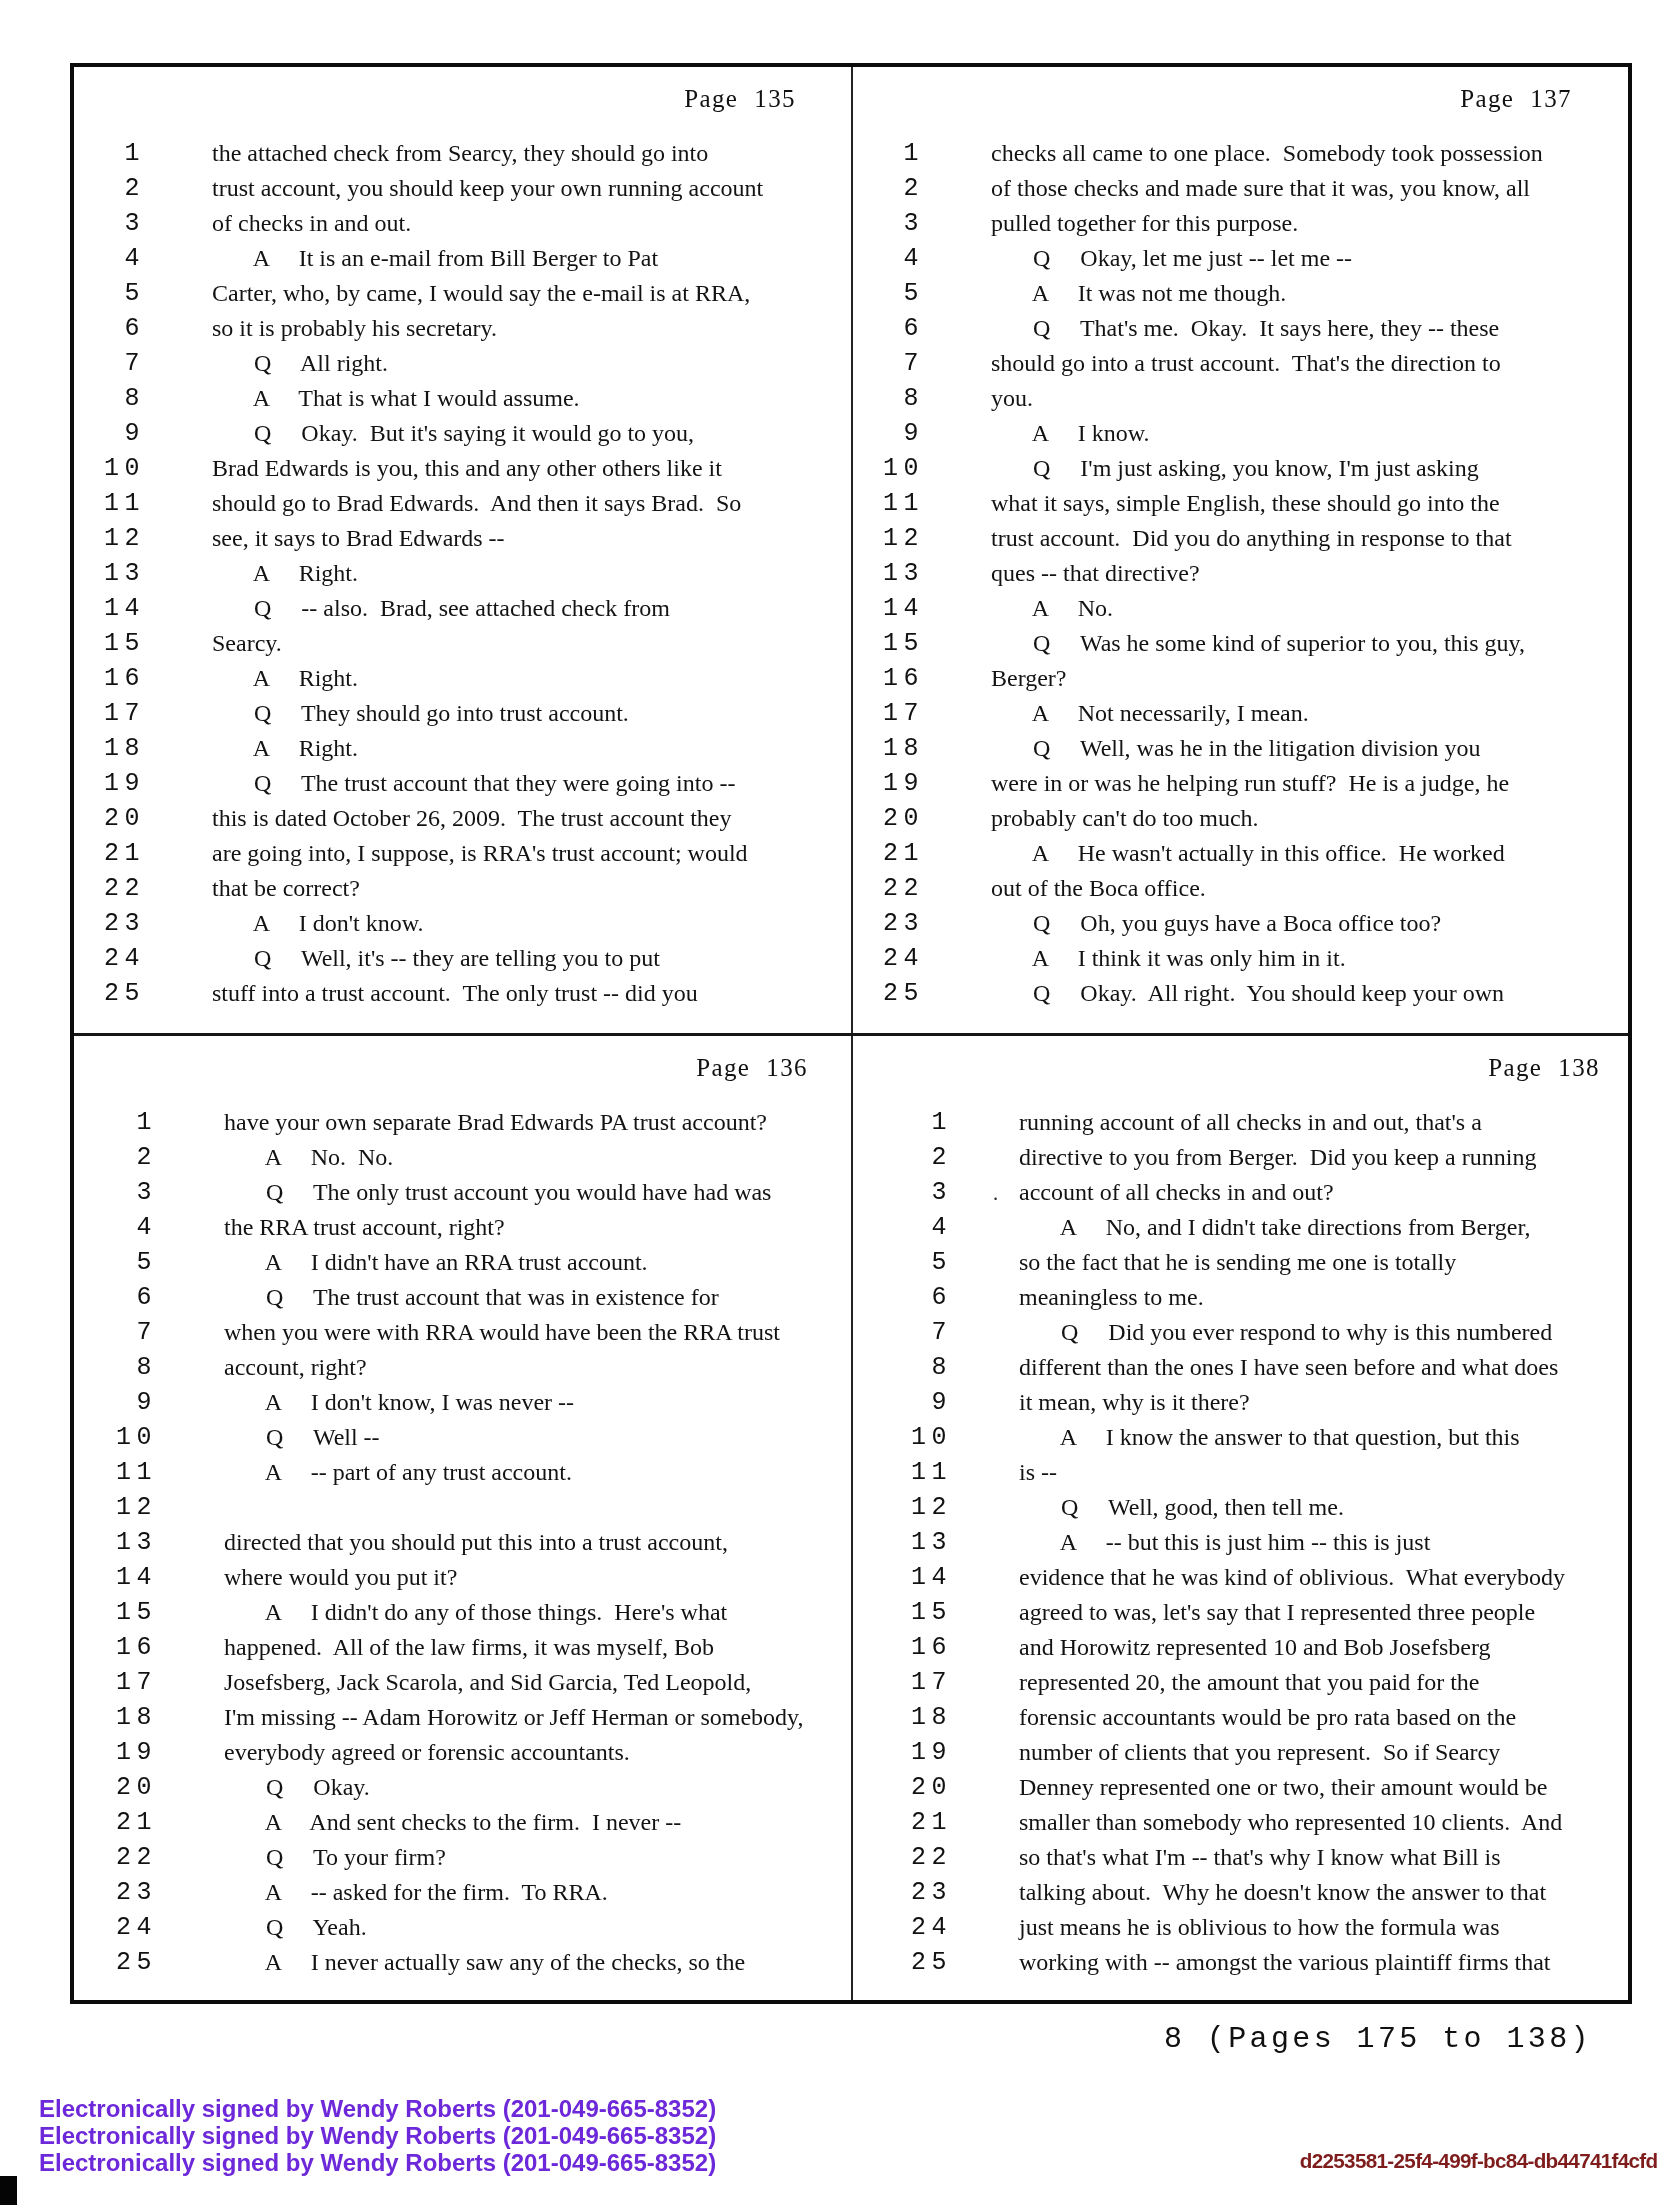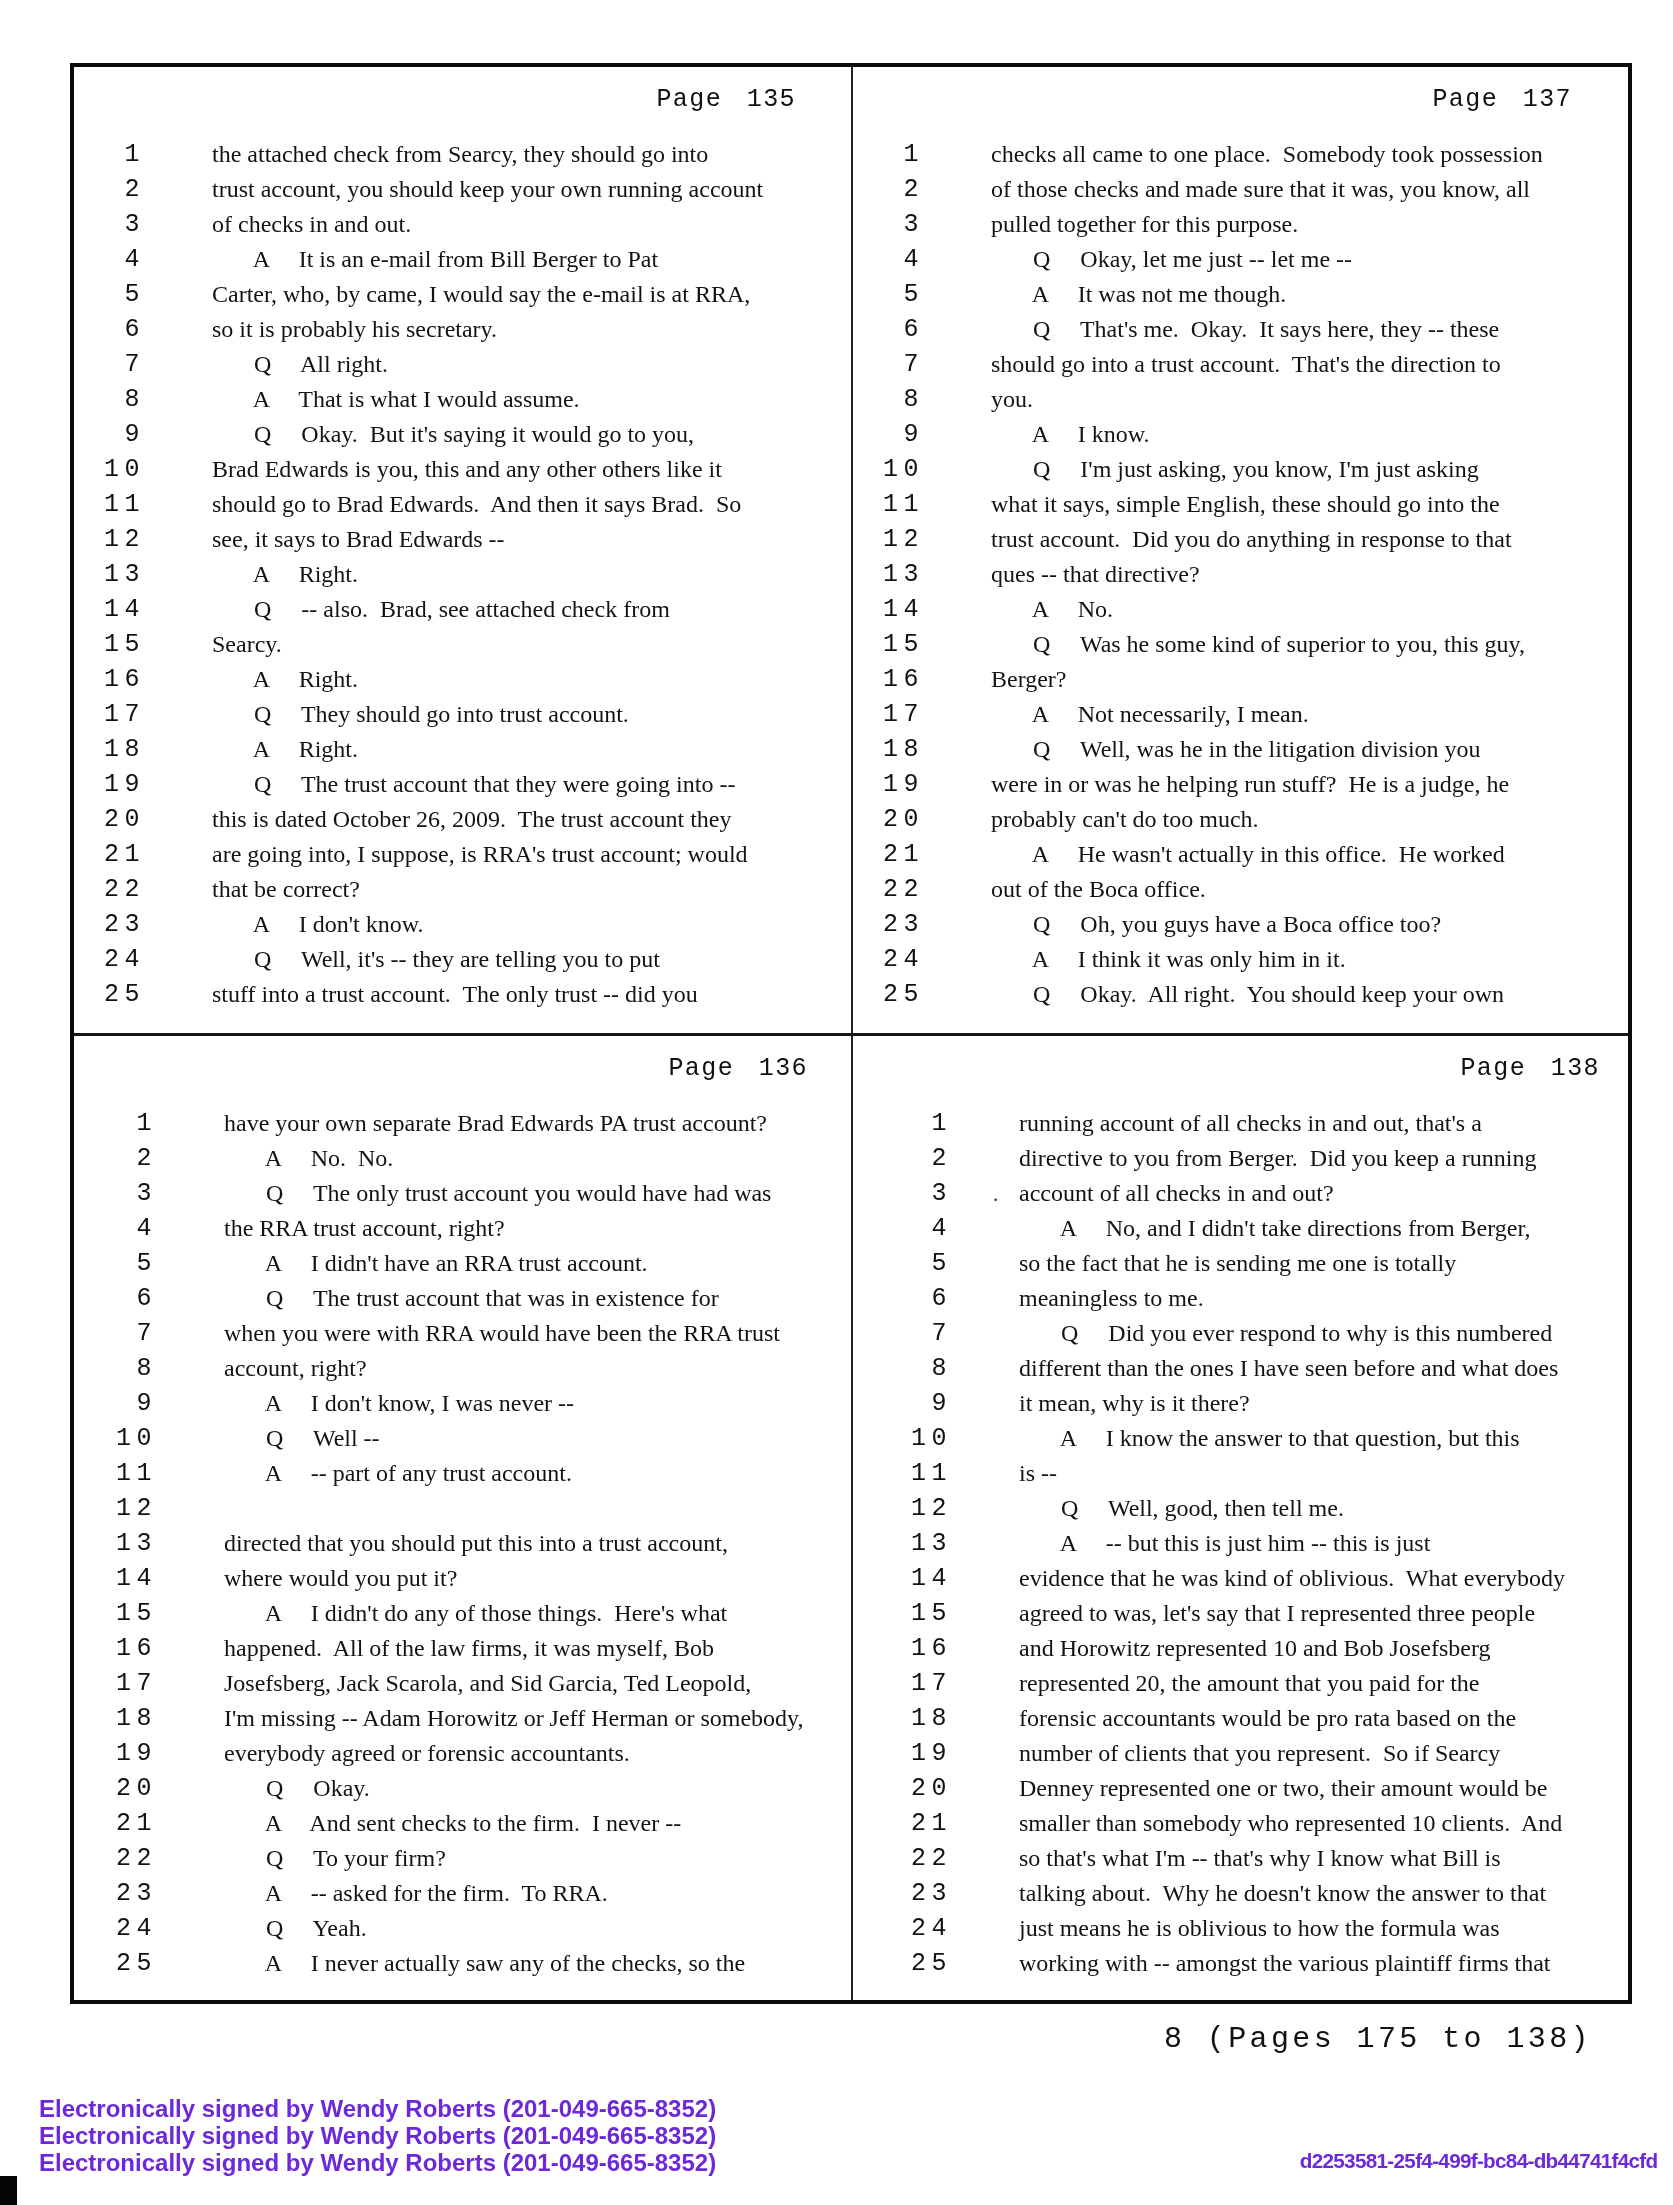--- a/index.html
+++ b/index.html
@@ -27,21 +27,21 @@
     background:#161616;
   }
   .quad { position:absolute; overflow:hidden; }
   .q-tl { left:0;     top:0;      width:777px; height:966px; }
   .q-tr { left:779px; top:0;     width:774px; height:1148px; }
   .q-bl { left:12px;     top:969px; width:777px; height:964px; }
   .q-br { left:779px; top:969px; width:774px; height:964px;margin-left:28px; }
   .page-head {
     padding:18px 55px 0 0;
     text-align:right;
-    font-family:Liberation Mono, monospace;
+    font-family:Liberation Serif, serif;
     font-size:25px;
     letter-spacing:1.4px;
     word-spacing:8.3px;
     color:#111;
   }
   .lines { margin-top:23.4px; }
   .line { display:flex; height:35px; line-height:35px; }
   .num {
     flex:0 0 71px;
     text-align:right;
@@ -82,21 +82,21 @@
     line-height:27px;
     color:#6d28d9;
   }
   .doc-id {
     position:absolute;
     top:2149px; right:16.5px;
     font-family:"Liberation Sans", sans-serif;
     font-weight:bold;
     font-size:20.7px;
     letter-spacing:-0.7px;
-    color:#6d28d9;
+    color:#7f1d1d;
   }
   .corner-artifact {
     position:absolute;
     left:0; top:2176px;
     width:16.5px; height:29px;
     background:#050505;
   }
 </style>
 </head>
 <body>

